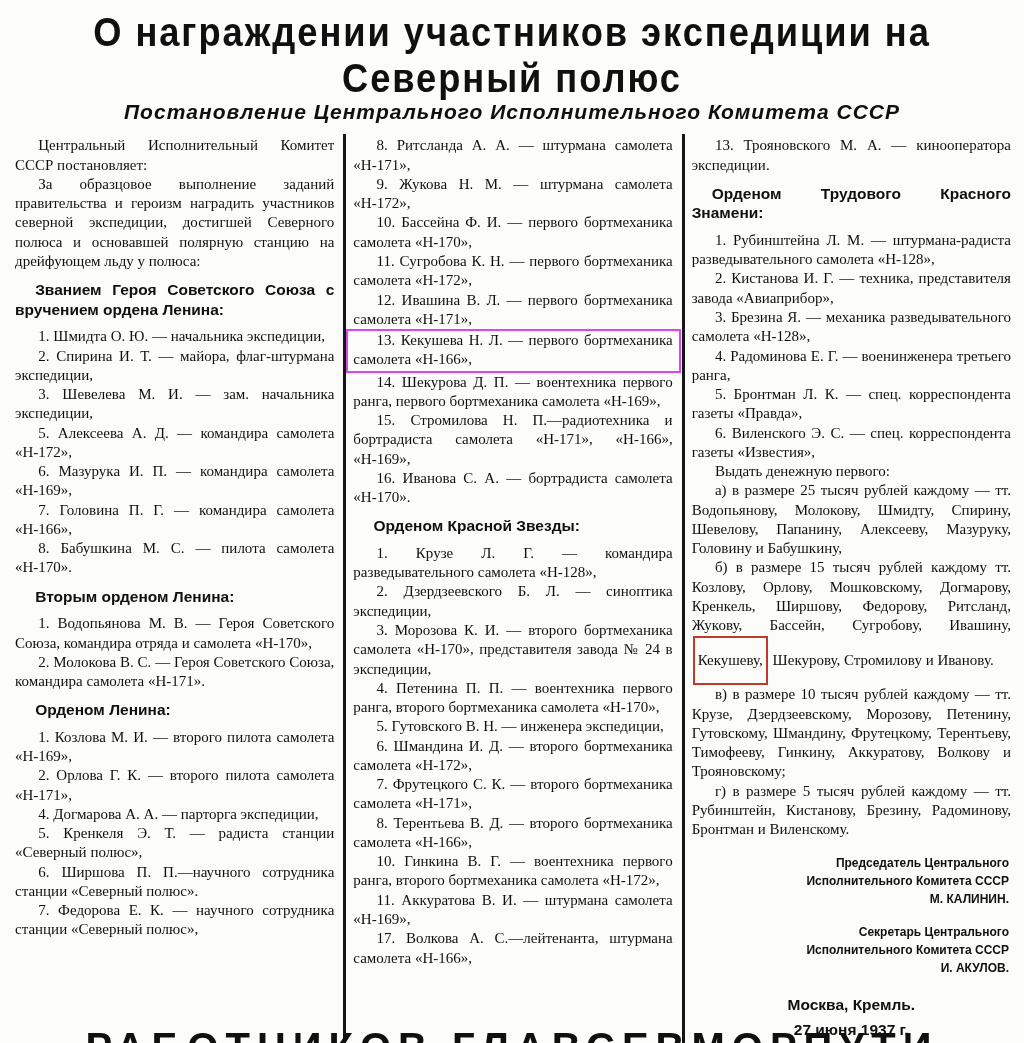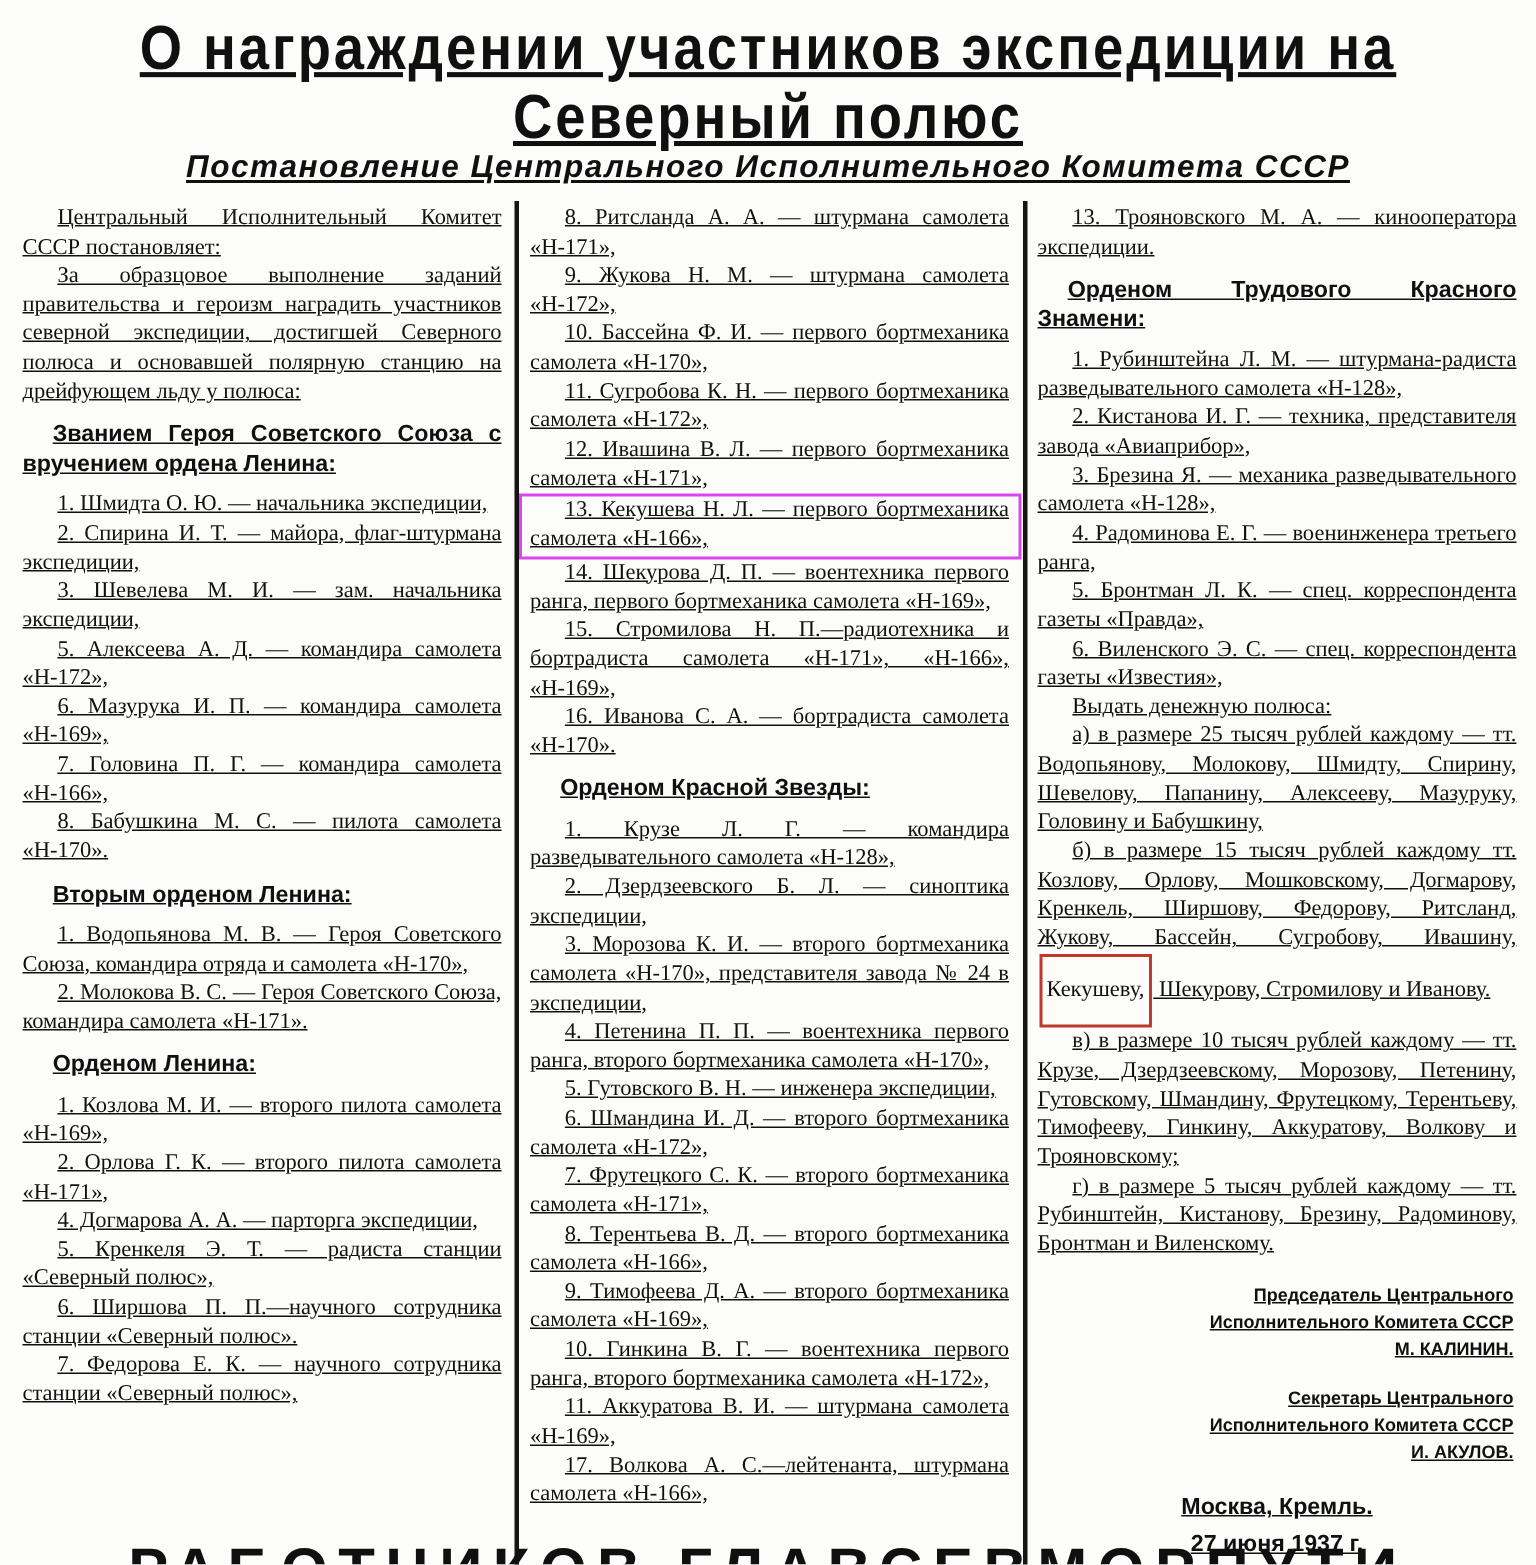--- a/index.html
+++ b/index.html
@@ -1,21 +1,21 @@
 <!DOCTYPE html>
 <html><head>
 <meta charset="utf-8">
 <style>
   html,body{margin:0;padding:0;}
   body{
     width:1024px;height:1043px;overflow:hidden;
     background:#fcfcfa;color:#101010;
     font-family:"Liberation Serif", serif;
   }
-  .page{position:relative;width:1024px;height:1043px;text-decoration:underline;}
+  .page{position:relative;width:1024px;height:1043px;}
   header{padding-top:10px;text-align:center;}
   .title{
     font-family:"Liberation Sans", sans-serif;font-weight:bold;
     font-size:37px;letter-spacing:2px;line-height:1.1;margin:0 6px;
     transform:scale(0.98,1.12);transform-origin:center top;
   }
   .subtitle{
     font-family:"Liberation Sans", sans-serif;font-weight:bold;font-style:italic;
     font-size:21px;margin-top:9px;letter-spacing:1px;
   }
@@ -113,38 +113,37 @@
 
       <h3 class="sect">Орденом Красной Звезды:</h3>
       <p class="body">1. Крузе Л. Г. — командира разведывательного самолета «Н-128»,</p>
       <p class="body">2. Дзердзеевского Б. Л. — синоптика экспедиции,</p>
       <p class="body">3. Морозова К. И. — второго бортмеханика самолета «Н-170», представителя завода № 24 в экспедиции,</p>
       <p class="body">4. Петенина П. П. — воентехника первого ранга, второго бортмеханика самолета «Н-170»,</p>
       <p class="body">5. Гутовского В. Н. — инженера экспедиции,</p>
       <p class="body">6. Шмандина И. Д. — второго бортмеханика самолета «Н-172»,</p>
       <p class="body">7. Фрутецкого С. К. — второго бортмеханика самолета «Н-171»,</p>
       <p class="body">8. Терентьева В. Д. — второго бортмеханика самолета «Н-166»,</p>
-      <p class="body">9. Тимофеева Д. А. — второго бортмеханика самолета «Н-169»,</p>
       <p class="body">10. Гинкина В. Г. — воентехника первого ранга, второго бортмеханика самолета «Н-172»,</p>
       <p class="body">11. Аккуратова В. И. — штурмана самолета «Н-169»,</p>
       <p class="body">17. Волкова А. С.—лейтенанта, штурмана самолета «Н-166»,</p>
     </section>
 
     <section class="col col-3">
       <p class="body">13. Трояновского М. А. — кинооператора экспедиции.</p>
 
       <h3 class="sect">Орденом Трудового Красного Знамени:</h3>
       <p class="body">1. Рубинштейна Л. М. — штурмана-радиста разведывательного самолета «Н-128»,</p>
       <p class="body">2. Кистанова И. Г. — техника, представителя завода «Авиаприбор»,</p>
       <p class="body">3. Брезина Я. — механика разведывательного самолета «Н-128»,</p>
       <p class="body">4. Радоминова Е. Г. — военинженера третьего ранга,</p>
       <p class="body">5. Бронтман Л. К. — спец. корреспондента газеты «Правда»,</p>
       <p class="body">6. Виленского Э. С. — спец. корреспондента газеты «Известия»,</p>
 
-      <p class="body">Выдать денежную полюса:</p>
+      <p class="body">Выдать денежную первого:</p>
       <p class="body">а) в размере 25 тысяч рублей каждому — тт. Водопьянову, Молокову, Шмидту, Спирину, Шевелову, Папанину, Алексееву, Мазуруку, Головину и Бабушкину,</p>
       <p class="body"><span>б) в размере 15 тысяч рублей каждому тт. Козлову, Орлову, Мошковскому, Догмарову, Кренкель, Ширшову, Федорову, Ритсланд, Жукову, Бассейн, Сугробову, Ивашину, </span><span class="red-inline">Кекушеву,</span><span> Шекурову, Стромилову и Иванову.</span></p>
       <p class="body">в) в размере 10 тысяч рублей каждому — тт. Крузе, Дзердзеевскому, Морозову, Петенину, Гутовскому, Шмандину, Фрутецкому, Терентьеву, Тимофееву, Гинкину, Аккуратову, Волкову и Трояновскому;</p>
       <p class="body">г) в размере 5 тысяч рублей каждому — тт. Рубинштейн, Кистанову, Брезину, Радоминову, Бронтман и Виленскому.</p>
 
       <div class="sig">
         <div>Председатель Центрального</div>
         <div>Исполнительного Комитета СССР</div>
         <div>М. КАЛИНИН.</div>
       </div>

